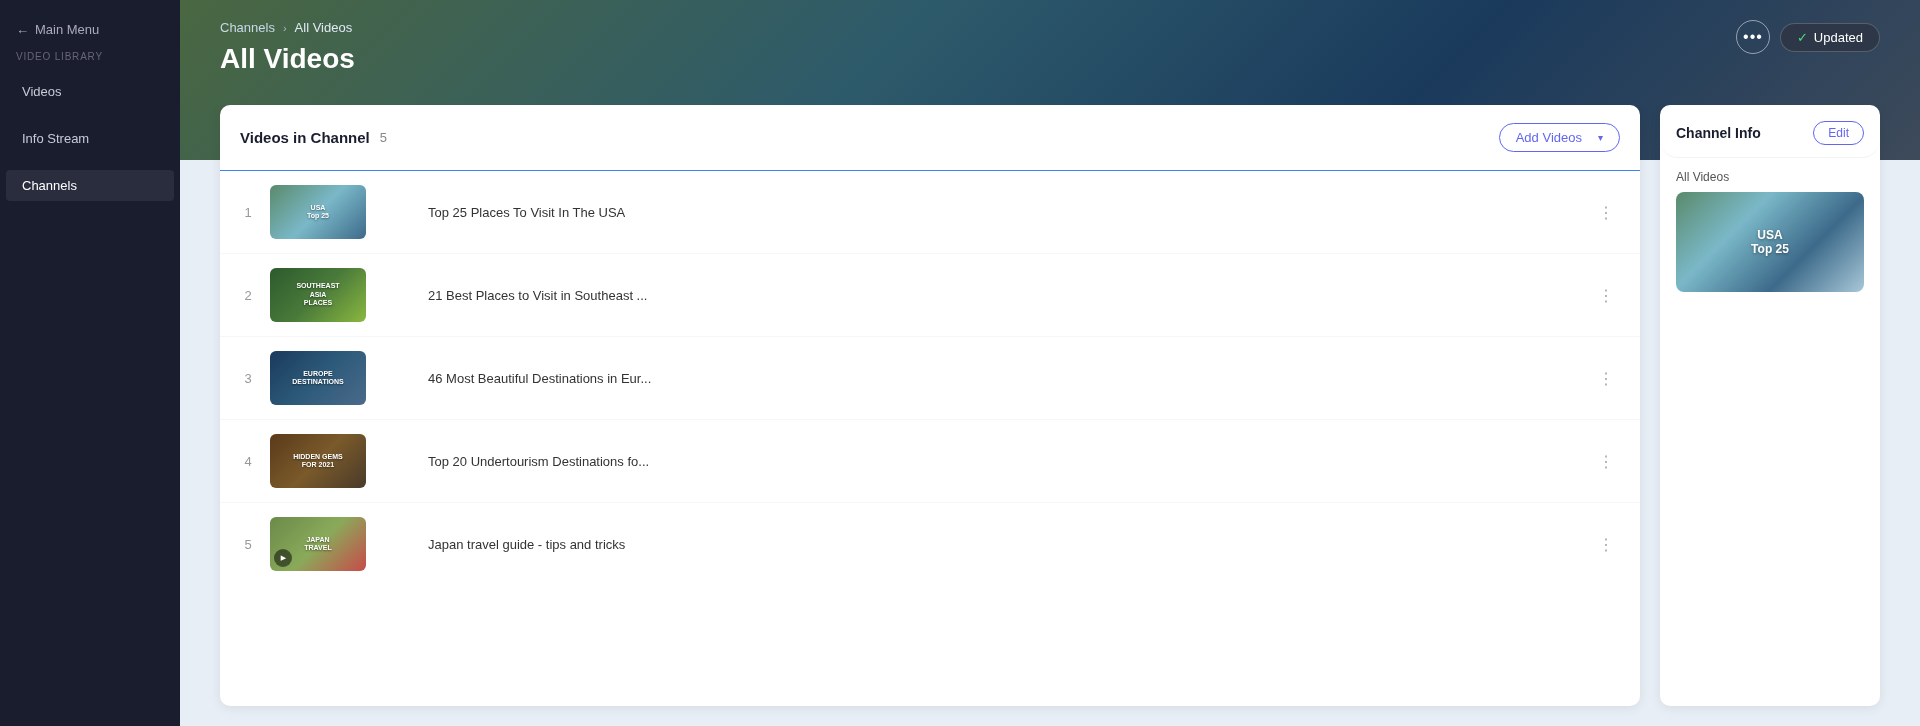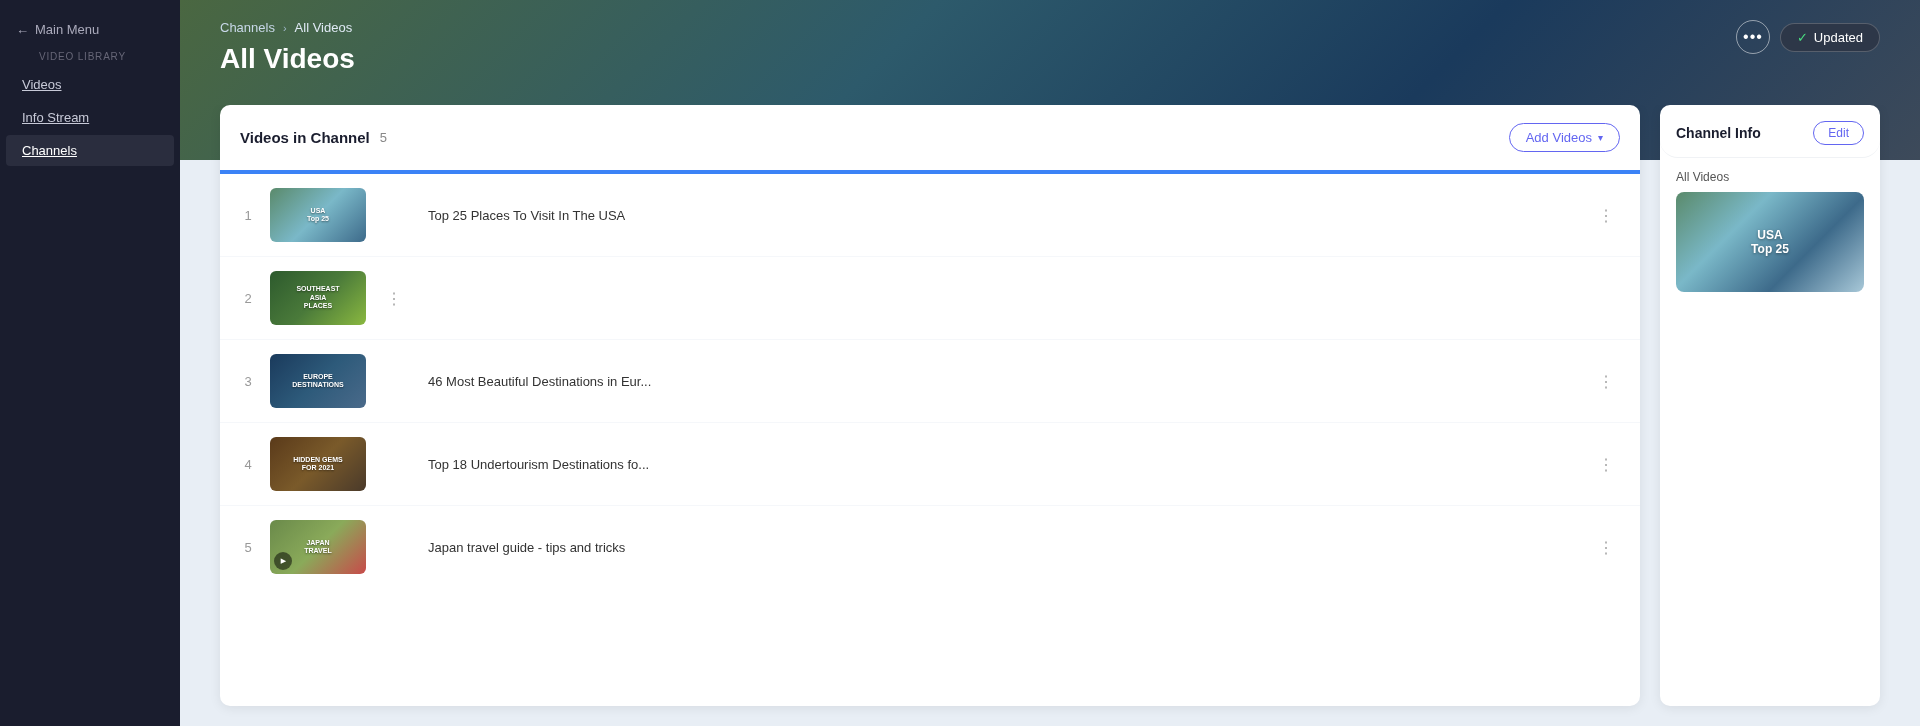--- a/index.html
+++ b/index.html
@@ -31,32 +31,30 @@
       font-size: 13px;
       color: #aab;
       cursor: pointer;
     }
     .sidebar-section-label {
       font-size: 10px;
       color: #667;
       text-transform: uppercase;
       letter-spacing: 0.08em;
       padding: 0 16px 6px;
-      margin-left: 23px;
     }
     .sidebar-item {
       display: flex;
       align-items: center;
       padding: 8px 16px;
       font-size: 13px;
       color: #c8cad8;
       cursor: pointer;
       border-radius: 4px;
-      margin: 1px 6px;
-      text-decoration: underline;
+      margin: 8px 6px;
     }
     .sidebar-item.active {
       background: #2a2d3e;
       color: #fff;
     }
 
     
     .main-content {
       flex: 1;
       display: flex;
@@ -171,42 +169,42 @@
       border-radius: 10px;
       overflow: hidden;
       box-shadow: 0 2px 12px rgba(0,0,0,0.08);
     }
 
     .videos-panel-header {
       display: flex;
       align-items: center;
       justify-content: space-between;
       padding: 18px 20px;
-      border-bottom: 4px solid #3b82f6;
+      border-bottom: 1px solid #3b82f6;
     }
 
     .videos-panel-title {
       display: flex;
       align-items: center;
       gap: 10px;
       font-size: 15px;
       font-weight: 600;
       color: #1a1d2e;
     }
 
     .count-badge {
       font-size: 13px;
       color: #888;
       font-weight: 400;
     }
 
     .add-videos-btn {
       display: flex;
       align-items: center;
-      gap: 6px;
+      gap: 16px;
       border: 1.5px solid #6366f1;
       background: transparent;
       color: #6366f1;
       border-radius: 20px;
       padding: 6px 16px;
       font-size: 13px;
       cursor: pointer;
     }
     .add-videos-btn .chevron {
       font-size: 10px;
@@ -449,20 +447,21 @@
           <div class="video-more-btn">⋮</div>
         </div>
 
         <div class="video-row">
           <span class="video-number">2</span>
           <div class="video-thumb">
             <div class="thumb-bg thumb-sea">
               <div class="thumb-text">SOUTHEAST<br>ASIA<br>PLACES</div>
             </div>
           </div>
+          <span class="video-title">21 Best Places to Visit in Southeast ...</span>
           <div class="video-more-btn">⋮</div>
         </div>
 
         <div class="video-row">
           <span class="video-number">3</span>
           <div class="video-thumb">
             <div class="thumb-bg thumb-europe">
               <div class="thumb-text">EUROPE<br>DESTINATIONS</div>
             </div>
           </div>
@@ -470,21 +469,21 @@
           <div class="video-more-btn">⋮</div>
         </div>
 
         <div class="video-row">
           <span class="video-number">4</span>
           <div class="video-thumb">
             <div class="thumb-bg thumb-hidden">
               <div class="thumb-text">HIDDEN GEMS<br>FOR 2021</div>
             </div>
           </div>
-          <span class="video-title">Top 18 Undertourism Destinations fo...</span>
+          <span class="video-title">Top 20 Undertourism Destinations fo...</span>
           <div class="video-more-btn">⋮</div>
         </div>
 
         <div class="video-row">
           <span class="video-number">5</span>
           <div class="video-thumb">
             <div class="thumb-bg thumb-japan">
               <div class="thumb-text">JAPAN<br>TRAVEL</div>
             </div>
             <div class="play-icon-overlay"></div>

